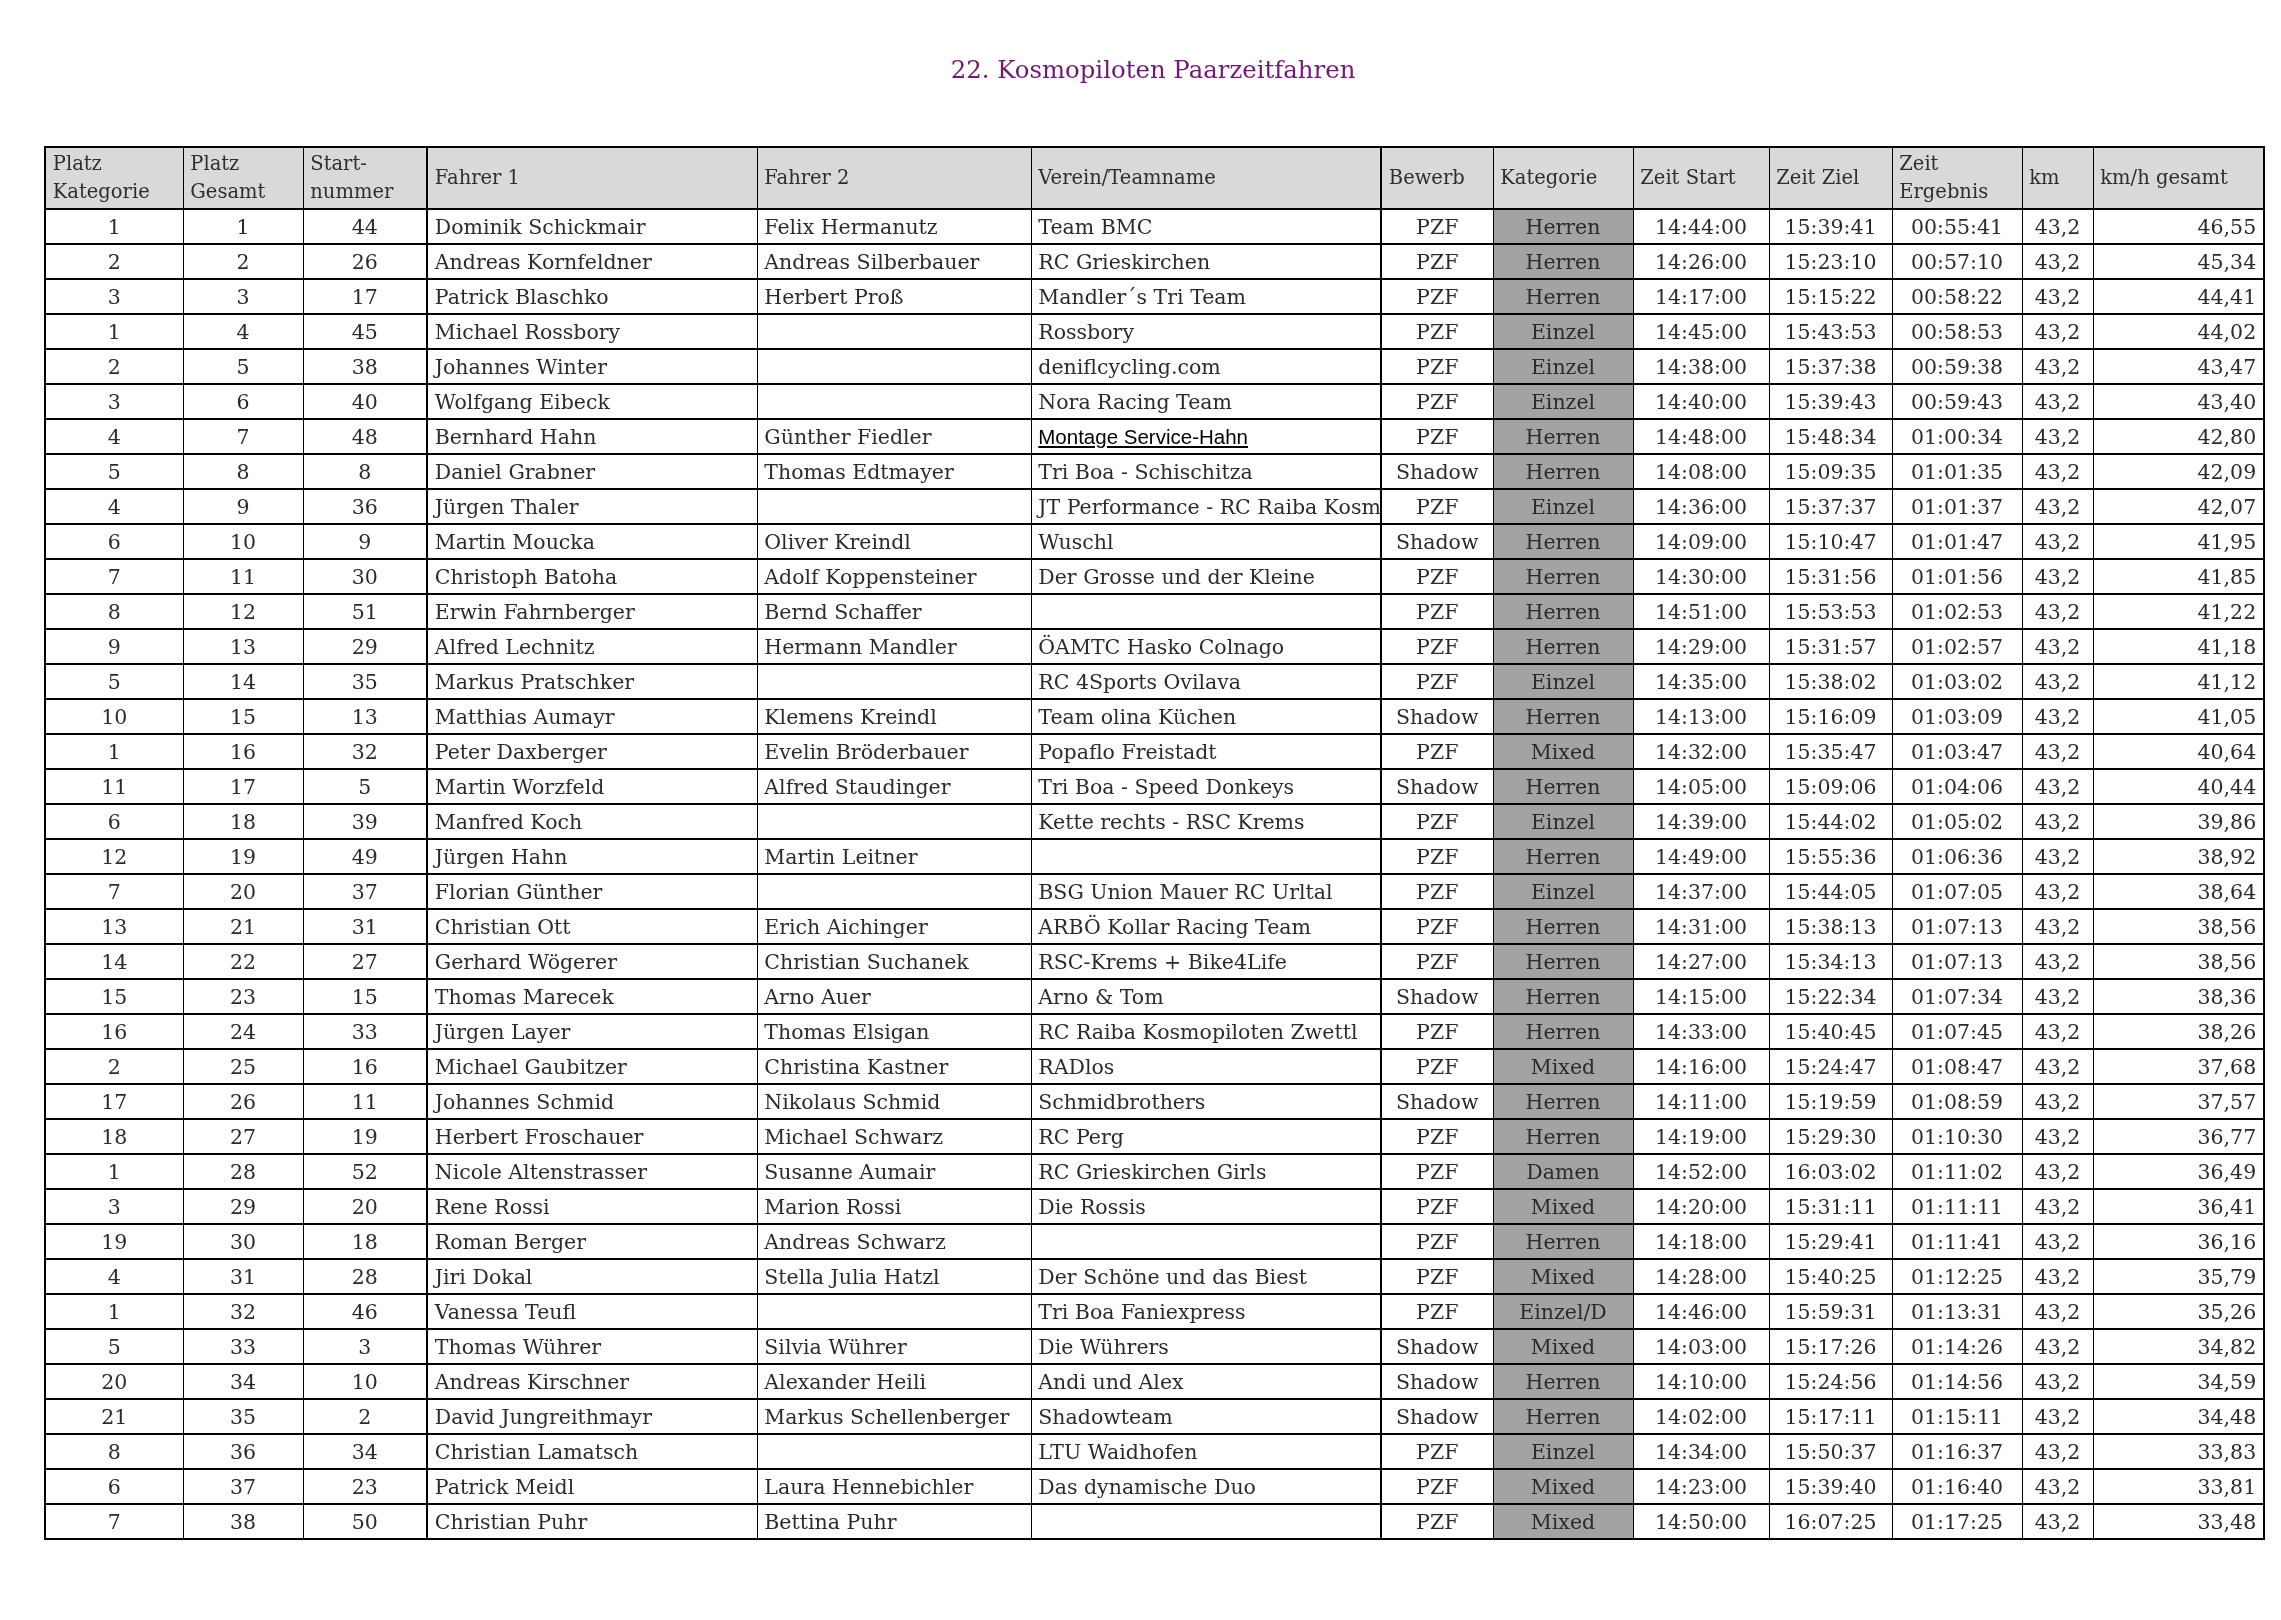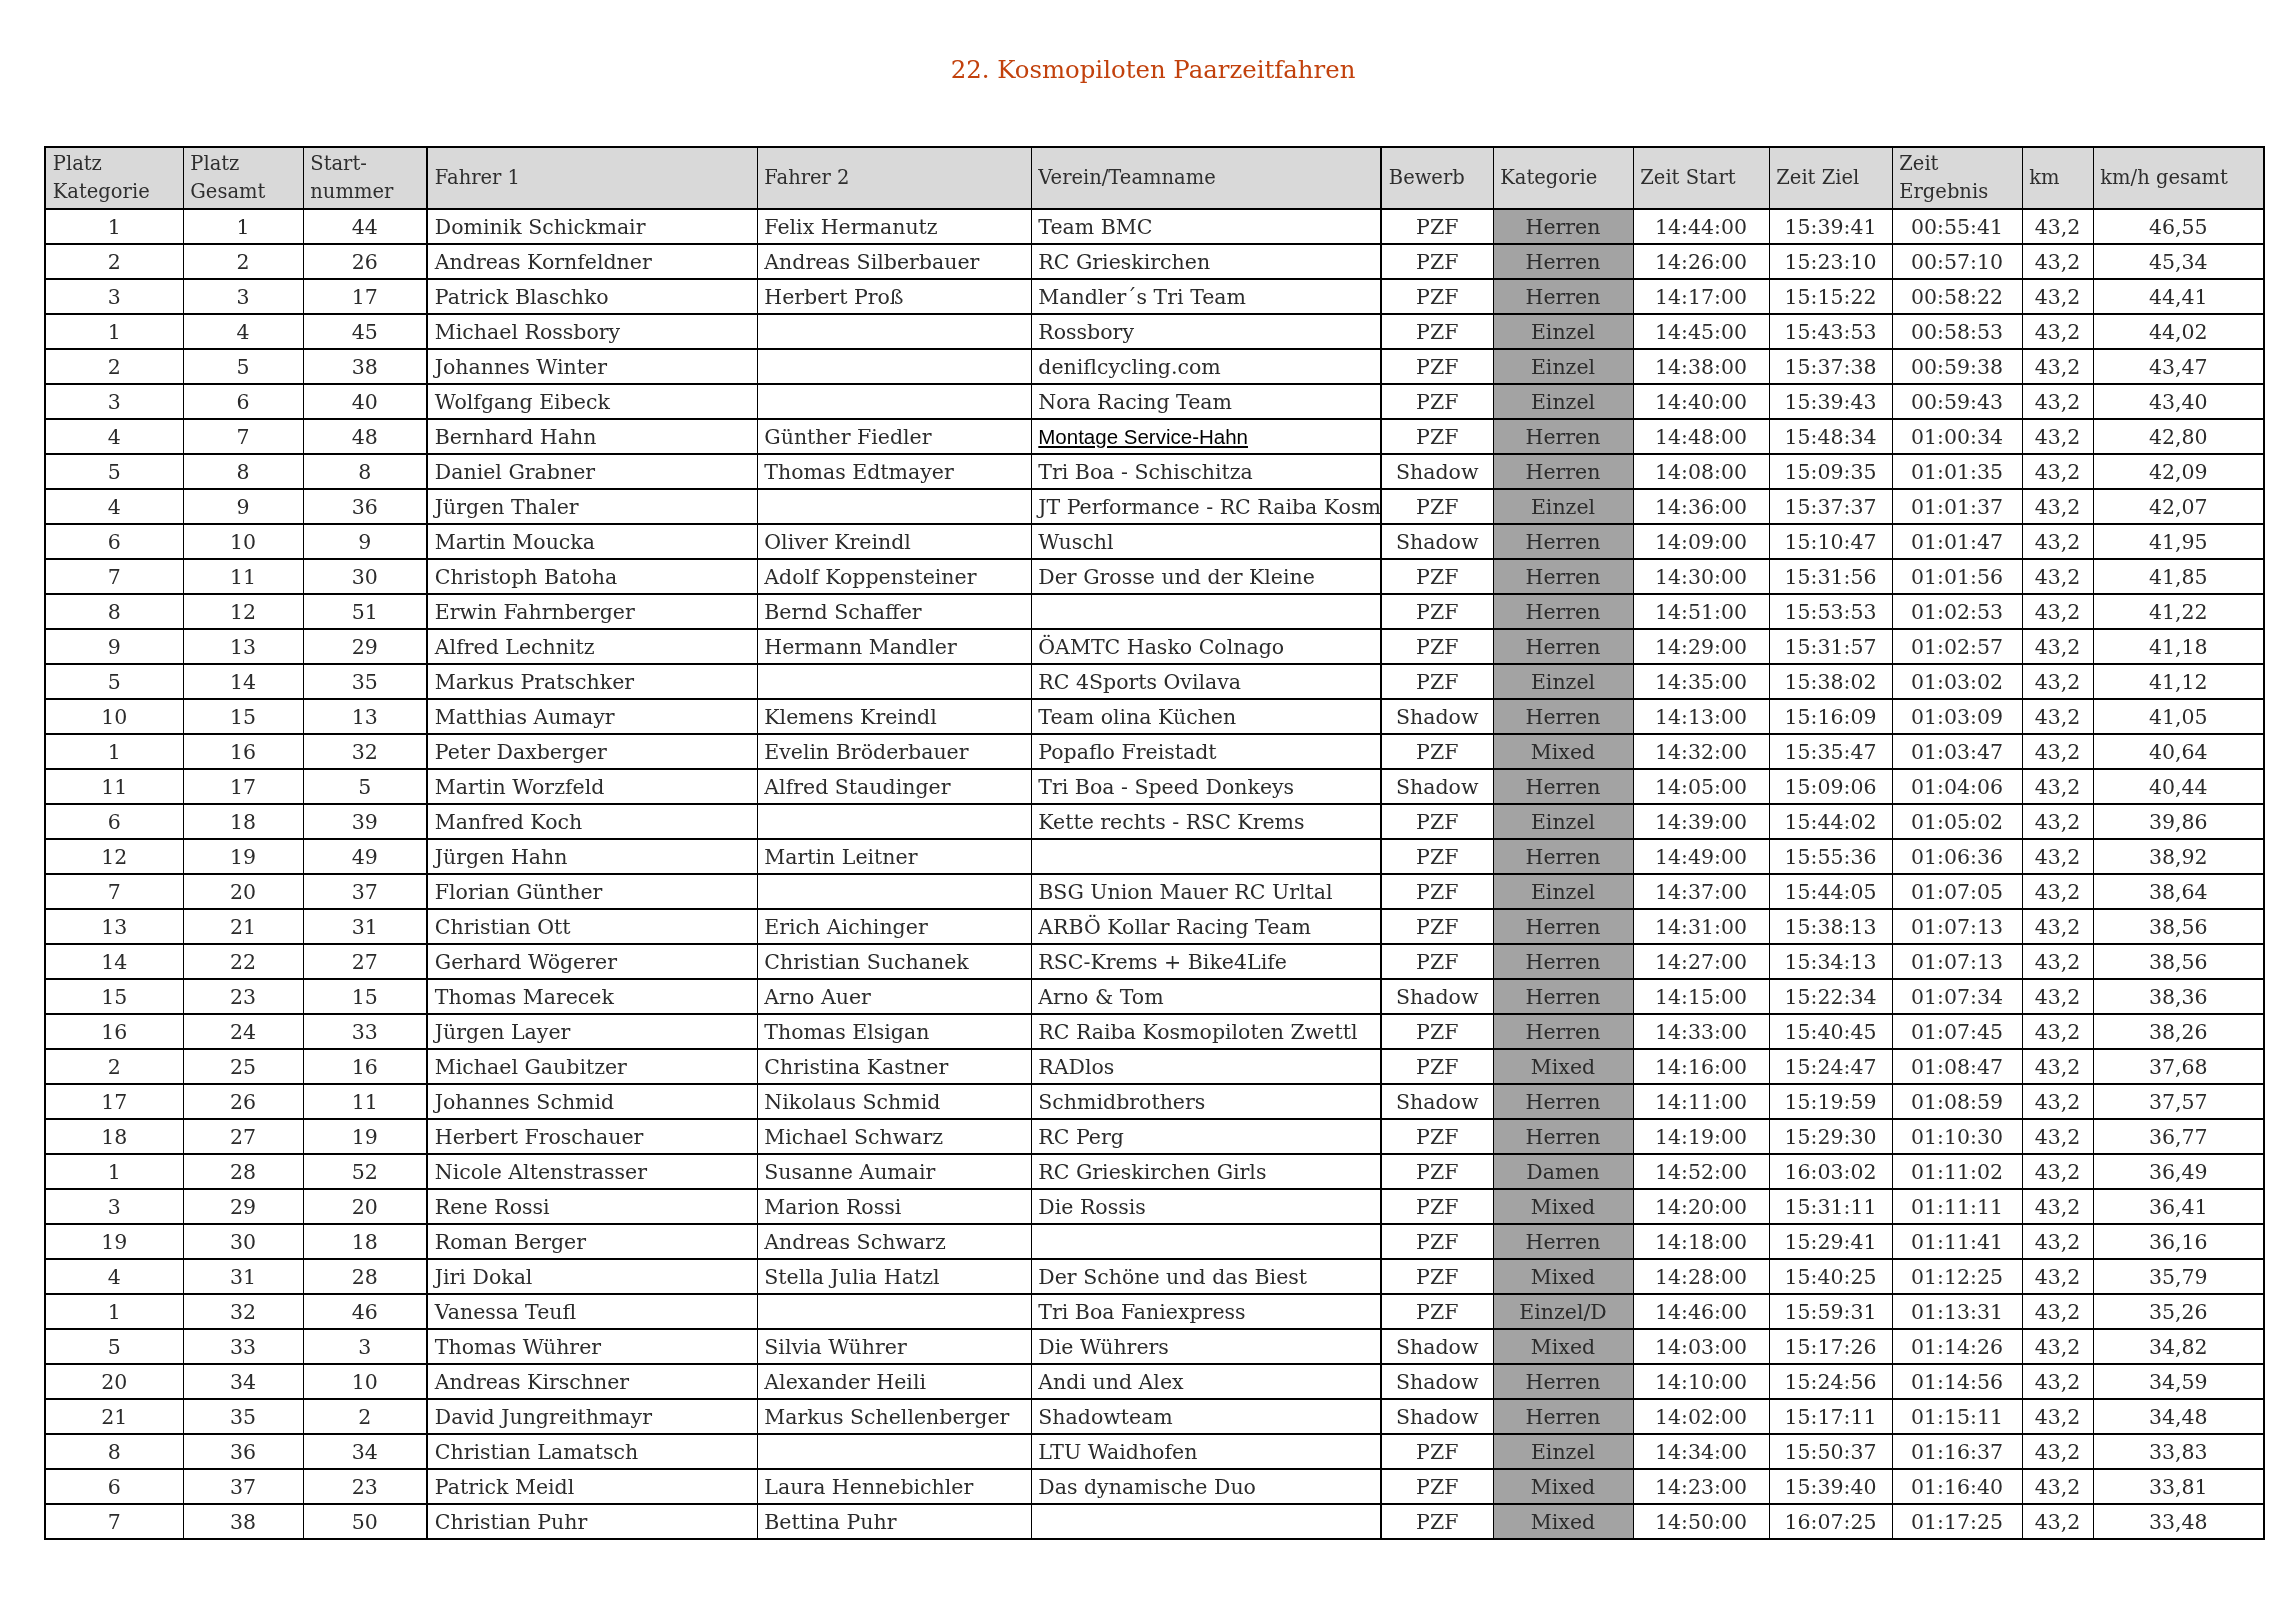--- a/index.html
+++ b/index.html
@@ -19,21 +19,21 @@
     overflow: hidden;
   }
   .title-block {
     position: absolute;
     left: 44px;
     top: 51px;
     width: 2218px;
     text-align: center;
     line-height: 1.55;
     font-size: 24.4px;
-    color: #c2410c;
+    color: #701a75;
   }
   table.results {
     position: absolute;
     left: 44px;
     top: 146px;
     width: 2218px;
     border-collapse: collapse;
     table-layout: fixed;
     border: 2.9px solid #000000;
     font-size: 20.5px;
@@ -64,21 +64,21 @@
     color: #2b2b2b;
   }
   
   th:nth-child(3), td:nth-child(3),
   th:nth-child(6), td:nth-child(6) { border-right-width: 2px; }
   
   td:nth-child(1), td:nth-child(2), td:nth-child(3) { text-align: center; }
   td:nth-child(4), td:nth-child(5), td:nth-child(6) { text-align: left; }
   td:nth-child(7), td:nth-child(8), td:nth-child(9),
   td:nth-child(10), td:nth-child(11), td:nth-child(12) { text-align: center; }
-  td:nth-child(13) { text-align: center; }
+  td:nth-child(13) { text-align: right; }
   
   tbody td:nth-child(8) { background: #a3a3a3; }
   
   tbody tr:nth-child(7) td:nth-child(6) {
     font-family: "Liberation Sans", sans-serif;
     color: #000000;
     text-decoration: underline;
   }
 </style>
 </head>

